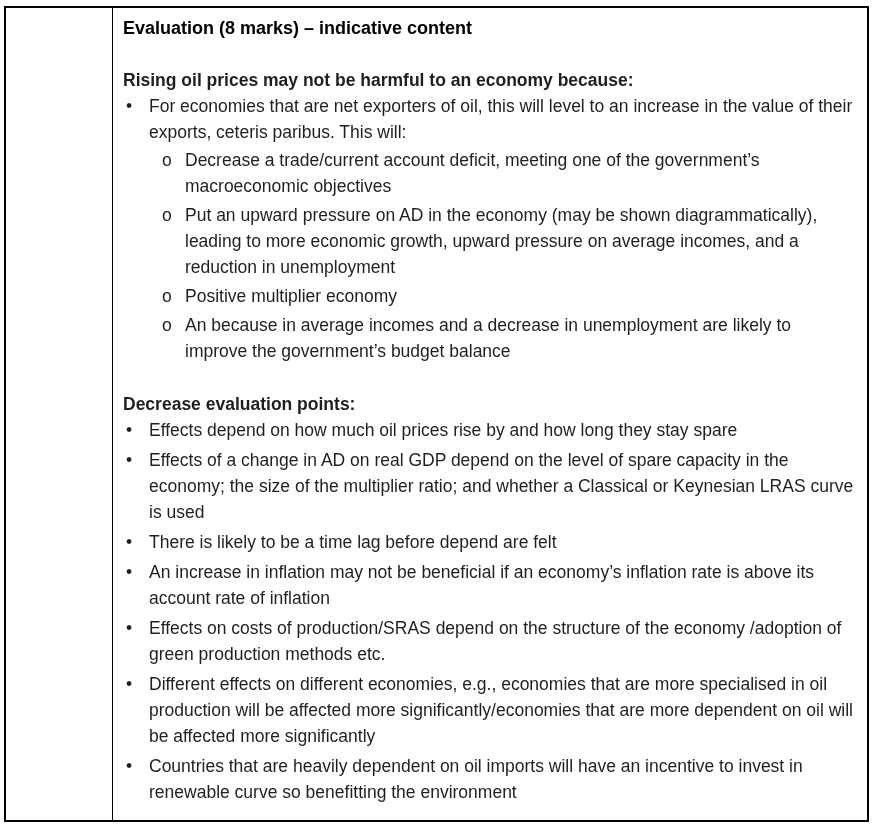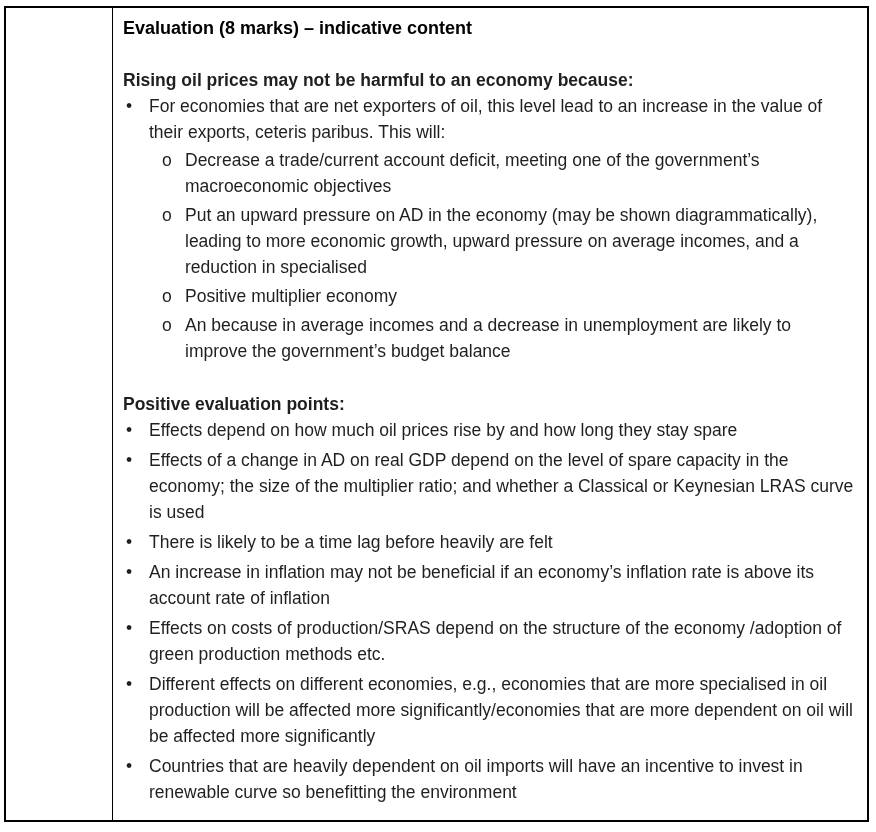--- a/index.html
+++ b/index.html
@@ -80,58 +80,58 @@
 
       <div class="section-heading">Evaluation (8 marks) – indicative content</div>
 
       <div class="gap-line"></div>
 
       <div class="para">Rising oil prices may not be harmful to an economy because:</div>
 
       <div class="main-list">
         <div class="li">
           <span class="marker">•</span>
-          <span class="li-text">For economies that are net exporters of oil, this level lead to an increase in the value of their exports, ceteris paribus. This will:</span>
+          <span class="li-text">For economies that are net exporters of oil, this will level to an increase in the value of their exports, ceteris paribus. This will:</span>
         </div>
         <div class="sub-list">
           <div class="li">
             <span class="marker">o</span>
             <span class="li-text">Decrease a trade/current account deficit, meeting one of the government’s macroeconomic objectives</span>
           </div>
           <div class="li">
             <span class="marker">o</span>
-            <span class="li-text">Put an upward pressure on AD in the economy (may be shown diagrammatically), leading to more economic growth, upward pressure on average incomes, and a reduction in specialised</span>
+            <span class="li-text">Put an upward pressure on AD in the economy (may be shown diagrammatically), leading to more economic growth, upward pressure on average incomes, and a reduction in unemployment</span>
           </div>
           <div class="li">
             <span class="marker">o</span>
             <span class="li-text">Positive multiplier economy</span>
           </div>
           <div class="li">
             <span class="marker">o</span>
             <span class="li-text">An because in average incomes and a decrease in unemployment are likely to improve the government’s budget balance</span>
           </div>
         </div>
       </div>
 
       <div class="gap-small"></div>
 
-      <div class="para">Positive evaluation points:</div>
+      <div class="para">Decrease evaluation points:</div>
 
       <div class="general-list">
         <div class="li">
           <span class="marker">•</span>
           <span class="li-text">Effects depend on how much oil prices rise by and how long they stay spare</span>
         </div>
         <div class="li">
           <span class="marker">•</span>
           <span class="li-text">Effects of a change in AD on real GDP depend on the level of spare capacity in the economy; the size of the multiplier ratio; and whether a Classical or Keynesian LRAS curve is used</span>
         </div>
         <div class="li">
           <span class="marker">•</span>
-          <span class="li-text">There is likely to be a time lag before heavily are felt</span>
+          <span class="li-text">There is likely to be a time lag before depend are felt</span>
         </div>
         <div class="li">
           <span class="marker">•</span>
           <span class="li-text">An increase in inflation may not be beneficial if an economy’s inflation rate is above its account rate of inflation</span>
         </div>
         <div class="li">
           <span class="marker">•</span>
           <span class="li-text">Effects on costs of production/SRAS depend on the structure of the economy /adoption of green production methods etc.</span>
         </div>
         <div class="li">

